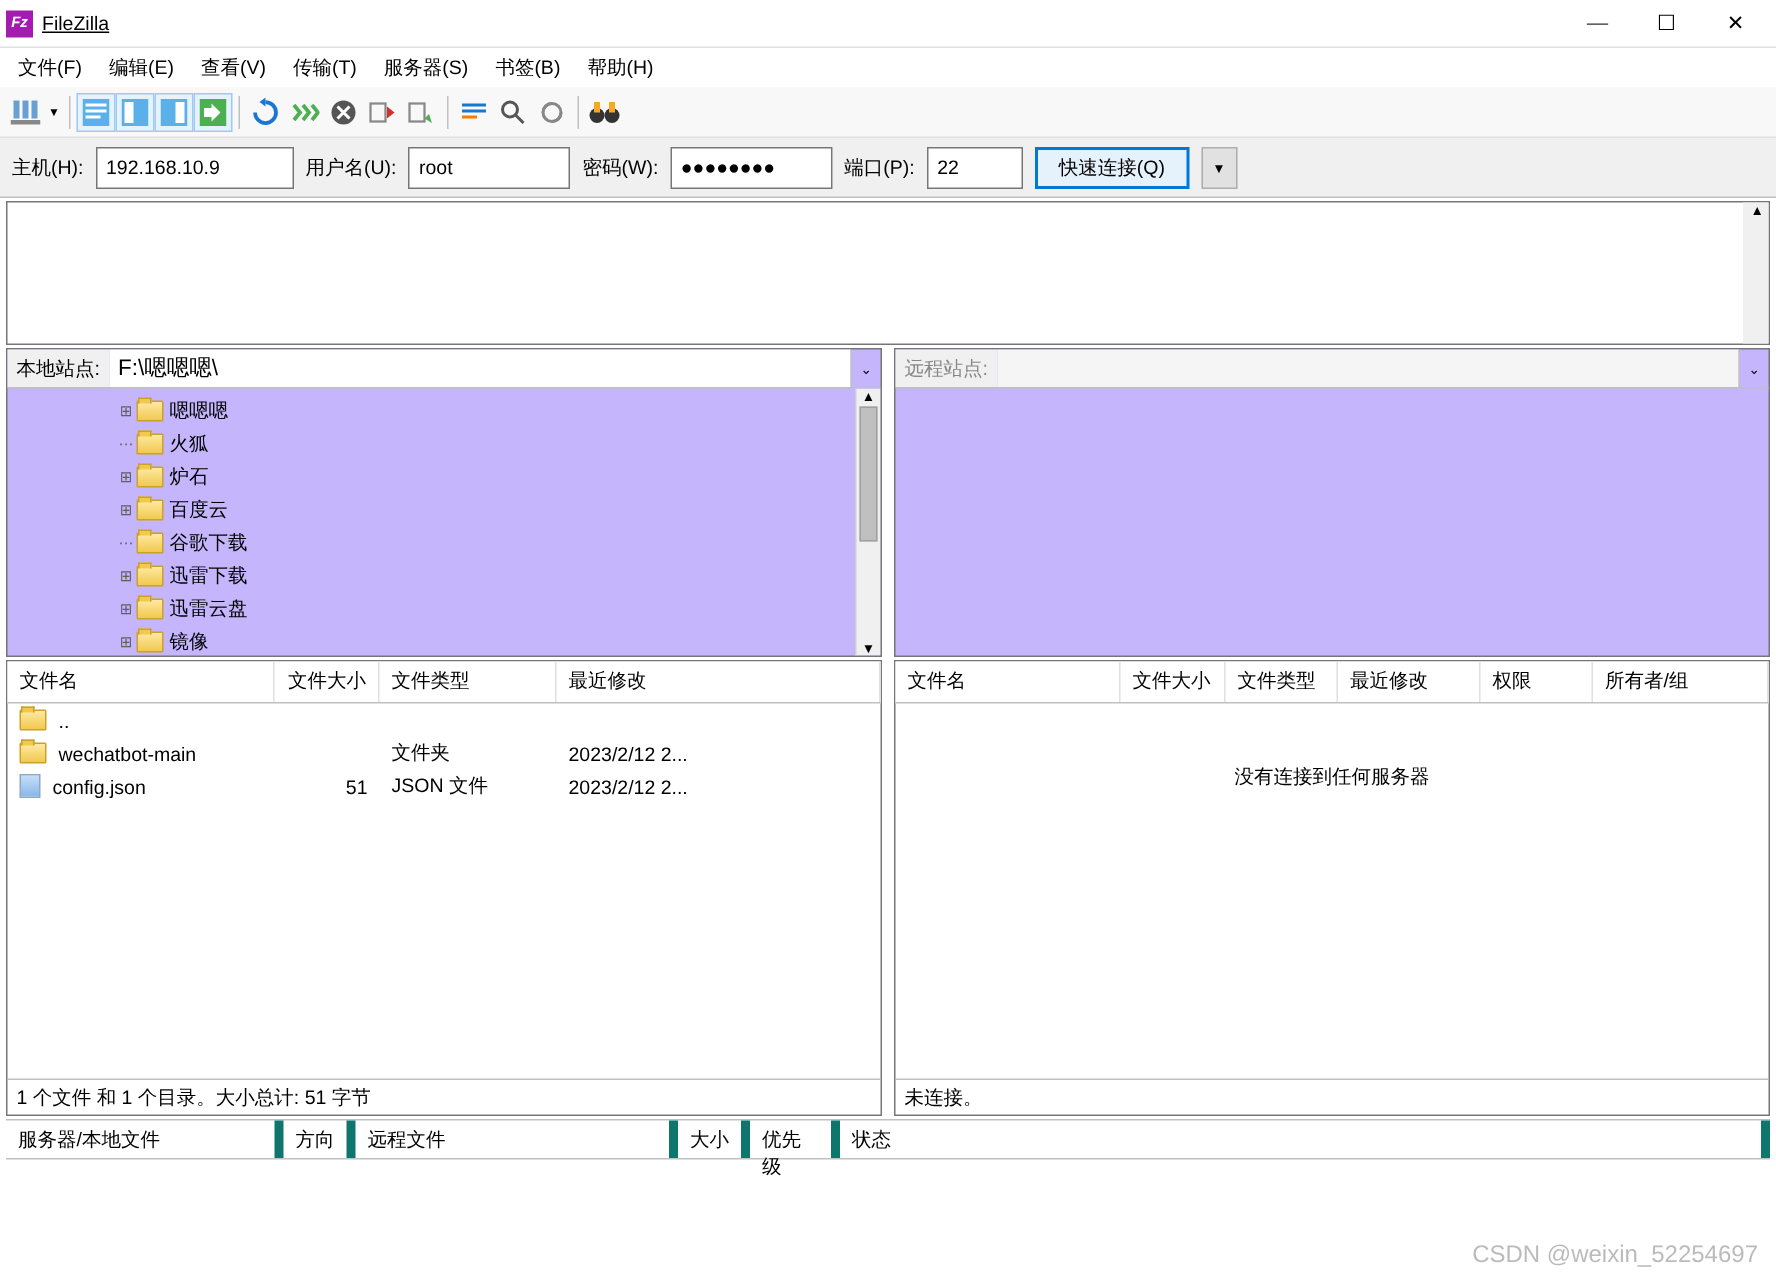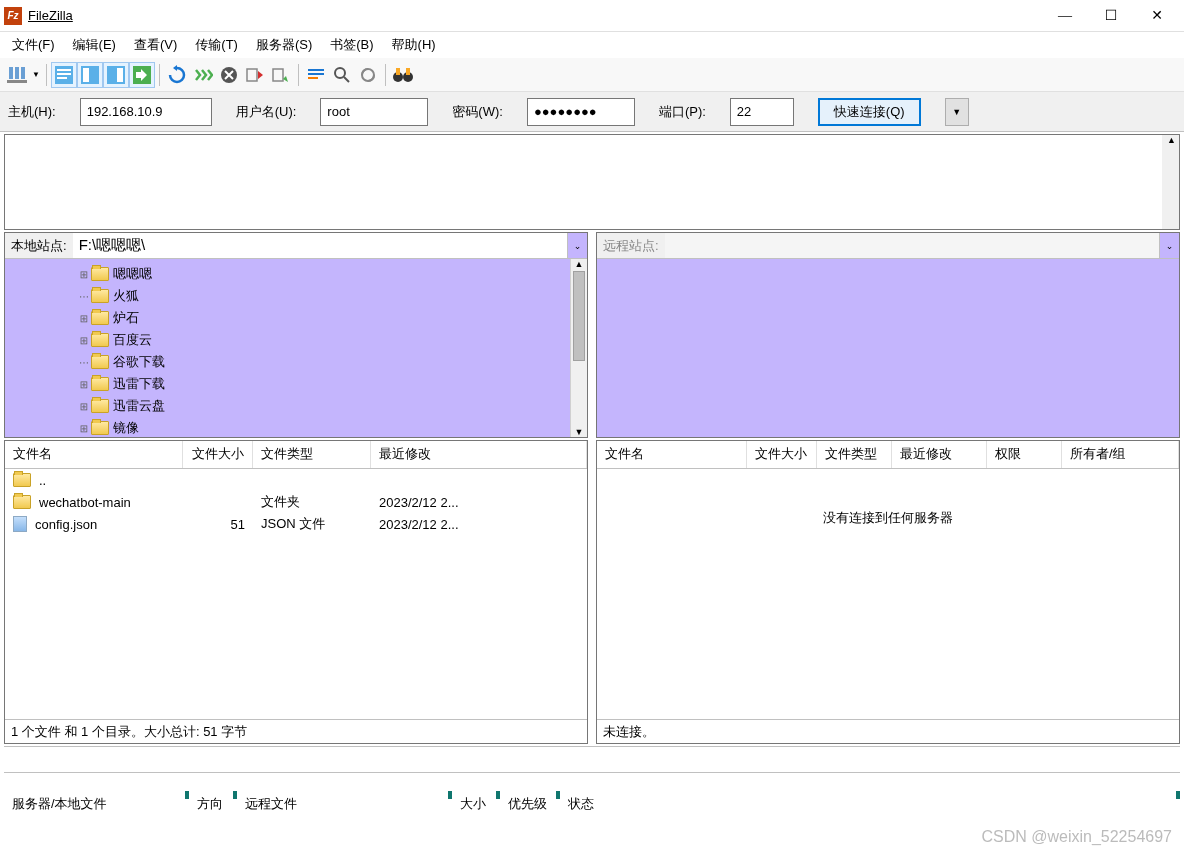--- a/index.html
+++ b/index.html
@@ -1,28 +1,28 @@
 <!DOCTYPE html>
 <html><head>
 <meta charset="utf-8">
 <style>
 * { box-sizing: border-box; margin: 0; padding: 0; }
 body { font-family: "Microsoft YaHei", "Segoe UI", sans-serif; font-size: 13px; background: #fff; color: #000; width: 1184px; height: 854px; overflow: hidden; position: relative; }
 .titlebar { height: 32px; display: flex; align-items: center; padding: 0 4px; border-bottom: 1px solid #e0e0e0; }
-.titlebar-icon { width: 18px; height: 18px; background: #c2410c; display: flex; align-items: center; justify-content: center; color: #fff; font-size: 10px; font-weight: bold; margin-right: 6px; font-style: italic; }
+.titlebar-icon { width: 18px; height: 18px; background: #a21caf; display: flex; align-items: center; justify-content: center; color: #fff; font-size: 10px; font-weight: bold; margin-right: 6px; font-style: italic; }
 .titlebar-title { flex: 1; font-size: 13px; text-decoration: underline; }
 .window-controls { display: flex; }
 .window-btn { width: 46px; height: 32px; display: flex; align-items: center; justify-content: center; font-size: 14px; font-family: "Segoe UI Symbol"; }
 .menubar { height: 26px; display: flex; align-items: center; padding: 0 4px; gap: 2px; }
 .menu-item { padding: 17px 8px; }
 .toolbar { height: 34px; display: flex; align-items: center; padding: 2px 4px; gap: 0; border-bottom: 1px solid #e0e0e0; background: #f8f8f8; }
 .tb-btn { width: 26px; height: 26px; display: flex; align-items: center; justify-content: center; border: 1px solid transparent; }
 .tb-sep { width: 1px; height: 22px; background: #c0c0c0; margin: 0 4px; }
 .tb-dropdown { width: 12px; height: 26px; display: flex; align-items: center; justify-content: center; font-size: 8px; }
-.quickbar { height: 40px; display: flex; align-items: center; padding: 4px 8px; gap: 24px; background: #f0f0f0; border-bottom: 1px solid #c0c0c0; }
+.quickbar { height: 40px; display: flex; align-items: center; padding: 4px 8px; gap: 8px; background: #f0f0f0; border-bottom: 1px solid #c0c0c0; }
 .quickbar label { font-size: 13px; }
 .quickbar input { height: 28px; border: 1px solid #767676; padding: 0 6px; font-size: 13px; background: #fff; }
 .qc-btn { height: 28px; padding: 0 14px; border: 2px solid #0078d7; background: #e5f1fb; font-size: 13px; }
 .qc-drop { width: 24px; height: 28px; border: 1px solid #adadad; background: #e1e1e1; display: flex; align-items: center; justify-content: center; font-size: 9px; }
 .log-area { height: 96px; border: 1px solid #767676; background: #fff; margin: 2px 4px; position: relative; }
 .scroll-v { width: 17px; background: #f0f0f0; border-left: 1px solid #d0d0d0; display:flex; flex-direction:column; }
 .scroll-v .thumb { background:#c0c0c0; border:1px solid #a0a0a0; }
 .main-panes { display: flex; height: 206px; margin: 0 4px; gap: 8px; }
 .pane { flex: 1; display: flex; flex-direction: column; border: 1px solid #767676; background:#c4b5fd; }
 .pane-path { height: 26px; display: flex; align-items: center; border-bottom: 1px solid #c0c0c0; }
@@ -41,21 +41,21 @@
 .list-pane { flex: 1; border: 1px solid #767676; background:#fff; display:flex; flex-direction:column; }
 .list-head { height: 28px; display: flex; border-bottom: 1px solid #c0c0c0; background: #fff; }
 .list-head .col { padding: 4px 8px; border-right: 1px solid #e0e0e0; font-size:13px; }
 .list-body { flex: 1; overflow:hidden; }
 .list-row { height: 22px; display: flex; align-items: center; }
 .list-row .cell { padding: 0 8px; display:flex; align-items:center; gap:4px; }
 .list-foot { height: 24px; border-top: 1px solid #c0c0c0; padding: 2px 6px; display:flex; align-items:center; font-size:13px; }
 .empty-msg { text-align:center; padding-top:40px; color:#000; }
 .queue-pane { height: 40px; margin: 2px 4px 0; border-top:1px solid #c0c0c0; }
 .queue-head { height: 26px; display:flex; border-bottom:1px solid #c0c0c0; }
-.queue-head .col { padding: 4px 8px; border-right:4px solid #0f766e;margin-top:44px; }
+.queue-head .col { padding: 4px 8px; border-right:6px solid #0f766e; }
 .watermark { position:absolute; bottom:8px; right:12px; color: rgba(120,120,120,0.5); font-size:16px; font-family: Arial; pointer-events:none; }
 svg { display:block; }
 .icon-active { background:#e5f3ff; border:1px solid #a0c8f0; }
 </style>
 </head>
 <body>
 
 <div class="titlebar">
   <div class="titlebar-icon">Fz</div>
   <div class="titlebar-title">FileZilla</div>

